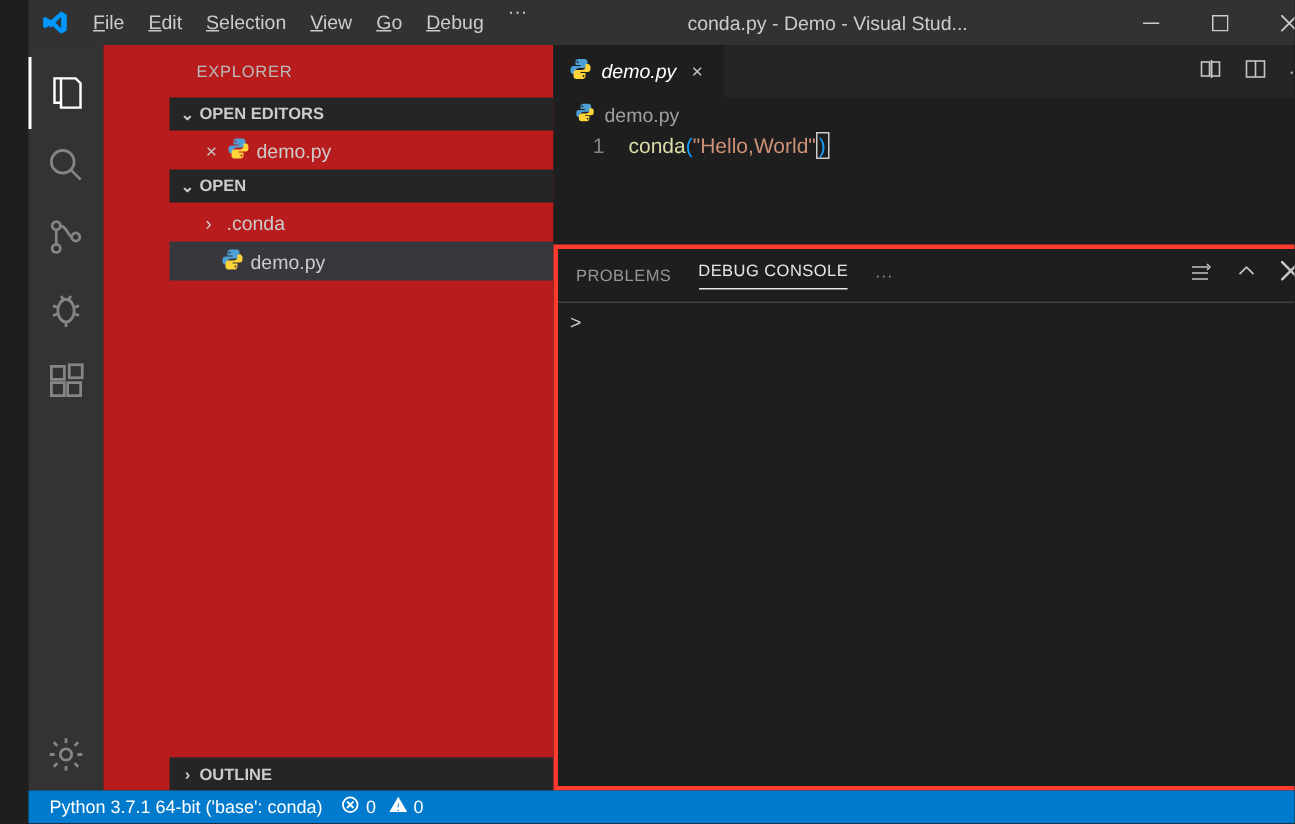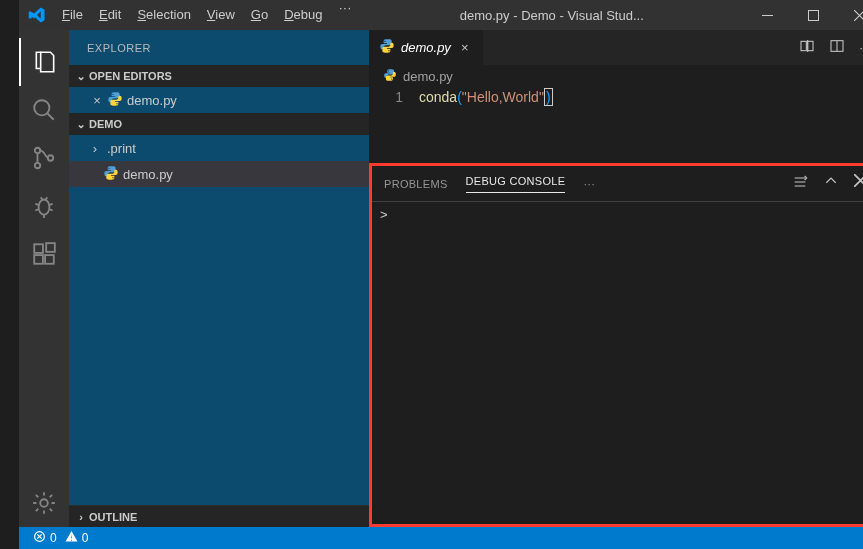--- a/index.html
+++ b/index.html
@@ -20,21 +20,21 @@
   
   .main { flex:1; display:flex; min-height:0; }
 
   
   .activitybar { width: 50px; background: #333333; display:flex; flex-direction:column; align-items:center; padding-top:8px; }
   .activitybar .act-icon { width:50px; height:48px; display:flex; align-items:center; justify-content:center; color:#858585; }
   .activitybar .act-icon.active { color:#ffffff; border-left: 2px solid #ffffff; }
   .activitybar .spacer { flex:1; }
 
   
-  .sidebar { width: 300px; background:#0c4a6e; display:flex; flex-direction:column; color:#cccccc;}
+  .sidebar { width: 300px; background:#b91c1c; display:flex; flex-direction:column; color:#cccccc;padding-left:44px;}
   .sidebar-header { height: 35px; display:flex; align-items:center; padding: 0 18px; font-size:11px; letter-spacing:0.5px; color:#bbbbbb;}
   .section-header { height:22px; display:flex; align-items:center; padding-left: 4px; font-size:11px; font-weight:700; color:#cccccc; cursor:default; background:#252526;}
   .section-header .chev { width:16px; text-align:center; display:inline-block;}
   .tree-item { height: 26px; display:flex; align-items:center; padding-left: 18px; font-size:13px; }
   .tree-item .close-x { width:20px; text-align:center; display:inline-block; color:#c5c5c5;}
   .tree-item.selected { background:#37373d;}
   .tree-item .twist { width:16px; text-align:center; display:inline-block;}
   .tree-item .fname { margin-left: 4px;}
   .sidebar .flex-fill { flex:1; }
   .outline-header { border-top: 1px solid #2d2d2d; }
@@ -85,21 +85,21 @@
     </div>
     <div class="menu">
       <div class="menu-item"><span class="ul">F</span>ile</div>
       <div class="menu-item"><span class="ul">E</span>dit</div>
       <div class="menu-item"><span class="ul">S</span>election</div>
       <div class="menu-item"><span class="ul">V</span>iew</div>
       <div class="menu-item"><span class="ul">G</span>o</div>
       <div class="menu-item"><span class="ul">D</span>ebug</div>
       <div class="ellipsis">···</div>
     </div>
-    <div class="title">demo.py - Demo - Visual Stud...</div>
+    <div class="title">conda.py - Demo - Visual Stud...</div>
     <div class="win-controls">
       <div class="win-btn">
           <svg width="11" height="11" viewBox="0 0 11 11">
             <rect y="5" width="11" height="1" fill="#cccccc"></rect>
           </svg>
         </div>
       <div class="win-btn">
           <svg width="11" height="11" viewBox="0 0 11 11">
             <rect x="0.5" y="0.5" width="10" height="10" fill="none" stroke="#cccccc"></rect>
           </svg>
@@ -171,25 +171,25 @@
           <svg width="16" height="16" viewBox="0 0 24 24">
               <path fill="#4d9fd6" d="M11 2c-4 0-4 2-4 4v2h5v1H5c-2 0-3 1-3 4s1 4 3 4h2v-3c0-2 2-3 4-3h5c2 0 3-1 3-3V6c0-2 0-4-4-4h-4zm-2 2a1 1 0 110 2 1 1 0 010-2z"></path>
               <path fill="#ffd43b" d="M13 22c4 0 4-2 4-4v-2h-5v-1h7c2 0 3-1 3-4s-1-4-3-4h-2v3c0 2-2 3-4 3H8c-2 0-3 1-3 3v2c0 2 0 4 4 4h4zm2-2a1 1 0 110-2 1 1 0 010 2z"></path>
             </svg>
         </span>
         <span class="fname">demo.py</span>
       </div>
 
       <div class="section-header">
         <span class="chev">⌄</span>
-        <span>DEMO</span>
+        <span>OPEN</span>
       </div>
       <div class="tree-item">
         <span class="twist">›</span>
-        <span class="fname">.print</span>
+        <span class="fname">.conda</span>
       </div>
       <div class="tree-item selected">
         <span class="twist"></span>
         <span class="py-icon">
           <svg width="16" height="16" viewBox="0 0 24 24">
               <path fill="#4d9fd6" d="M11 2c-4 0-4 2-4 4v2h5v1H5c-2 0-3 1-3 4s1 4 3 4h2v-3c0-2 2-3 4-3h5c2 0 3-1 3-3V6c0-2 0-4-4-4h-4zm-2 2a1 1 0 110 2 1 1 0 010-2z"></path>
               <path fill="#ffd43b" d="M13 22c4 0 4-2 4-4v-2h-5v-1h7c2 0 3-1 3-4s-1-4-3-4h-2v3c0 2-2 3-4 3H8c-2 0-3 1-3 3v2c0 2 0 4 4 4h4zm2-2a1 1 0 110-2 1 1 0 010 2z"></path>
             </svg>
         </span>
         <span class="fname">demo.py</span>
@@ -263,20 +263,21 @@
           </div>
         </div>
         <div class="panel-input">
             <span>&gt;</span>
           </div>
       </div>
     </div>
   </div>
 
   <div class="statusbar">
+    <div class="sb-item">Python 3.7.1 64-bit ('base': conda)</div>
     <div class="sb-item">
       <span><svg width="13" height="13" viewBox="0 0 24 24" fill="none" stroke="currentColor" stroke-width="2.2">
             <circle cx="12" cy="12" r="9"></circle>
             <path d="M8 8l8 8M16 8l-8 8"></path>
           </svg></span>
       <span>0</span>
       <span style="margin-left:4px;"><svg width="13" height="13" viewBox="0 0 24 24" fill="currentColor">
             <path d="M12 2L1 21h22L12 2zm0 6l.8 7h-1.6L12 8zm0 10a1 1 0 110 2 1 1 0 010-2z"></path>
           </svg></span>
       <span>0</span>

